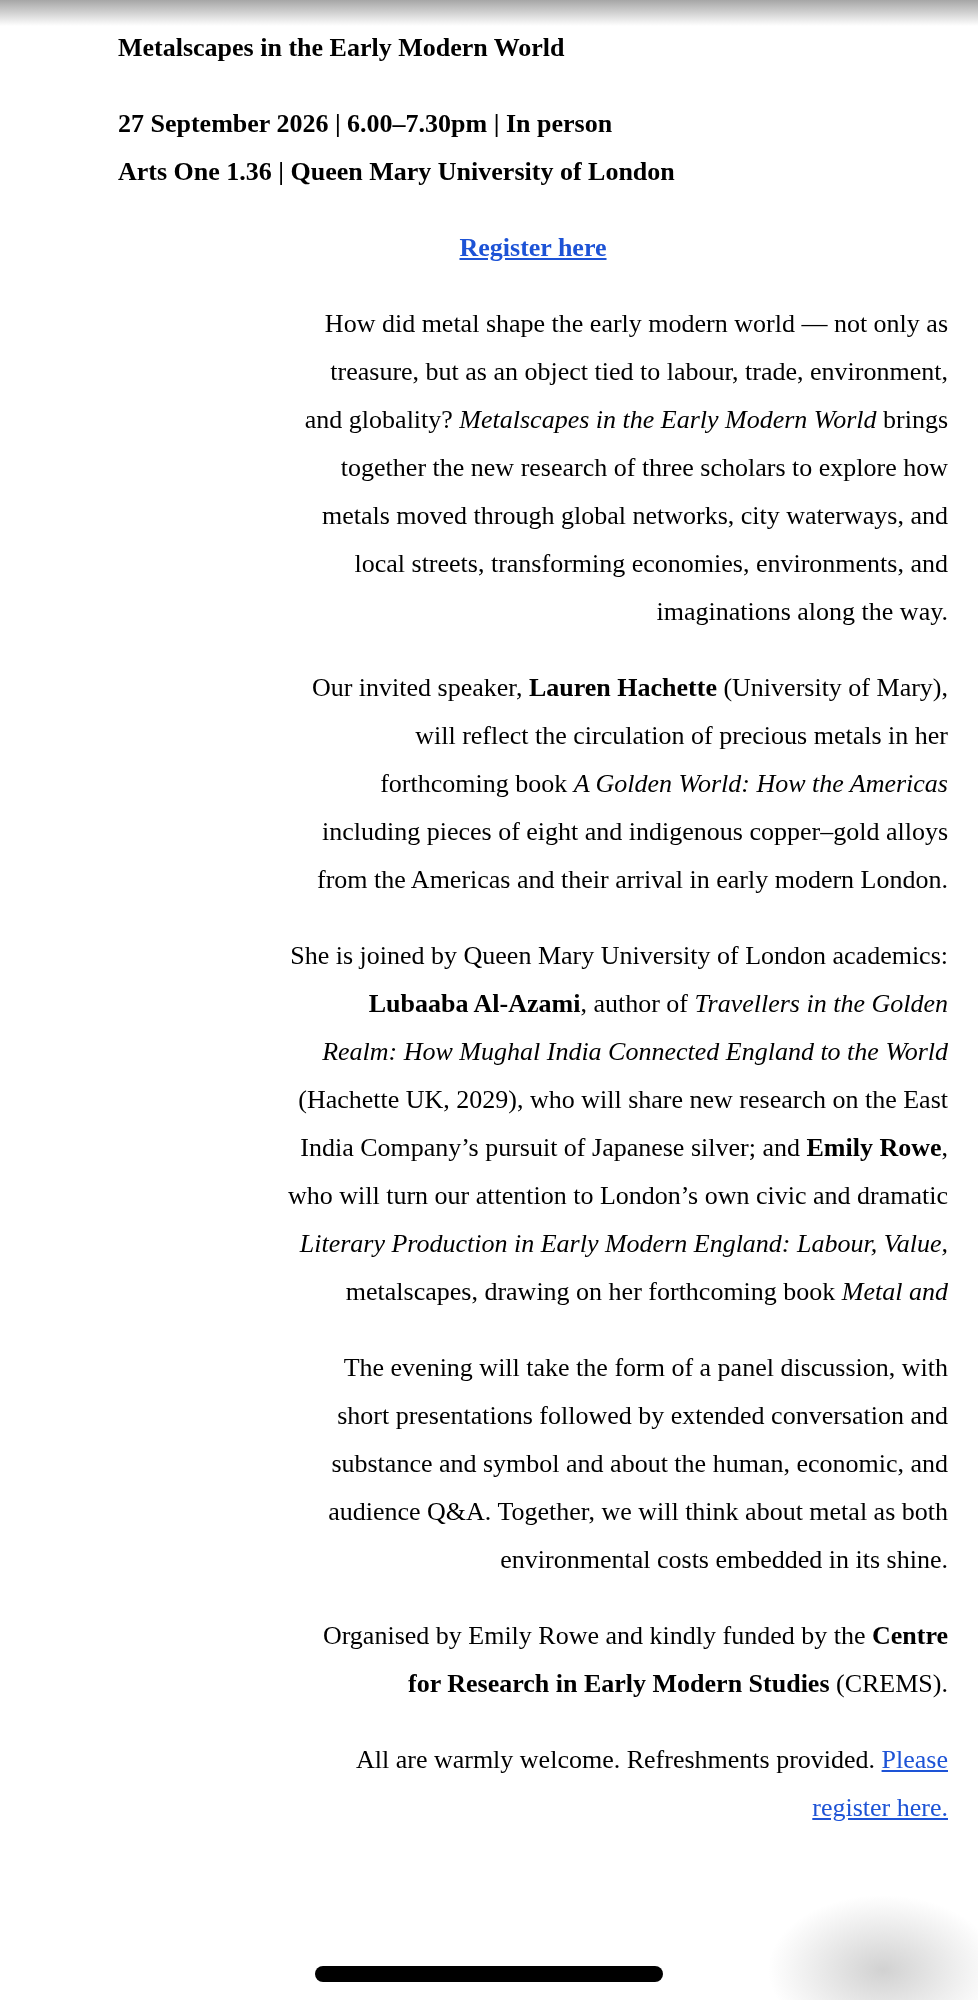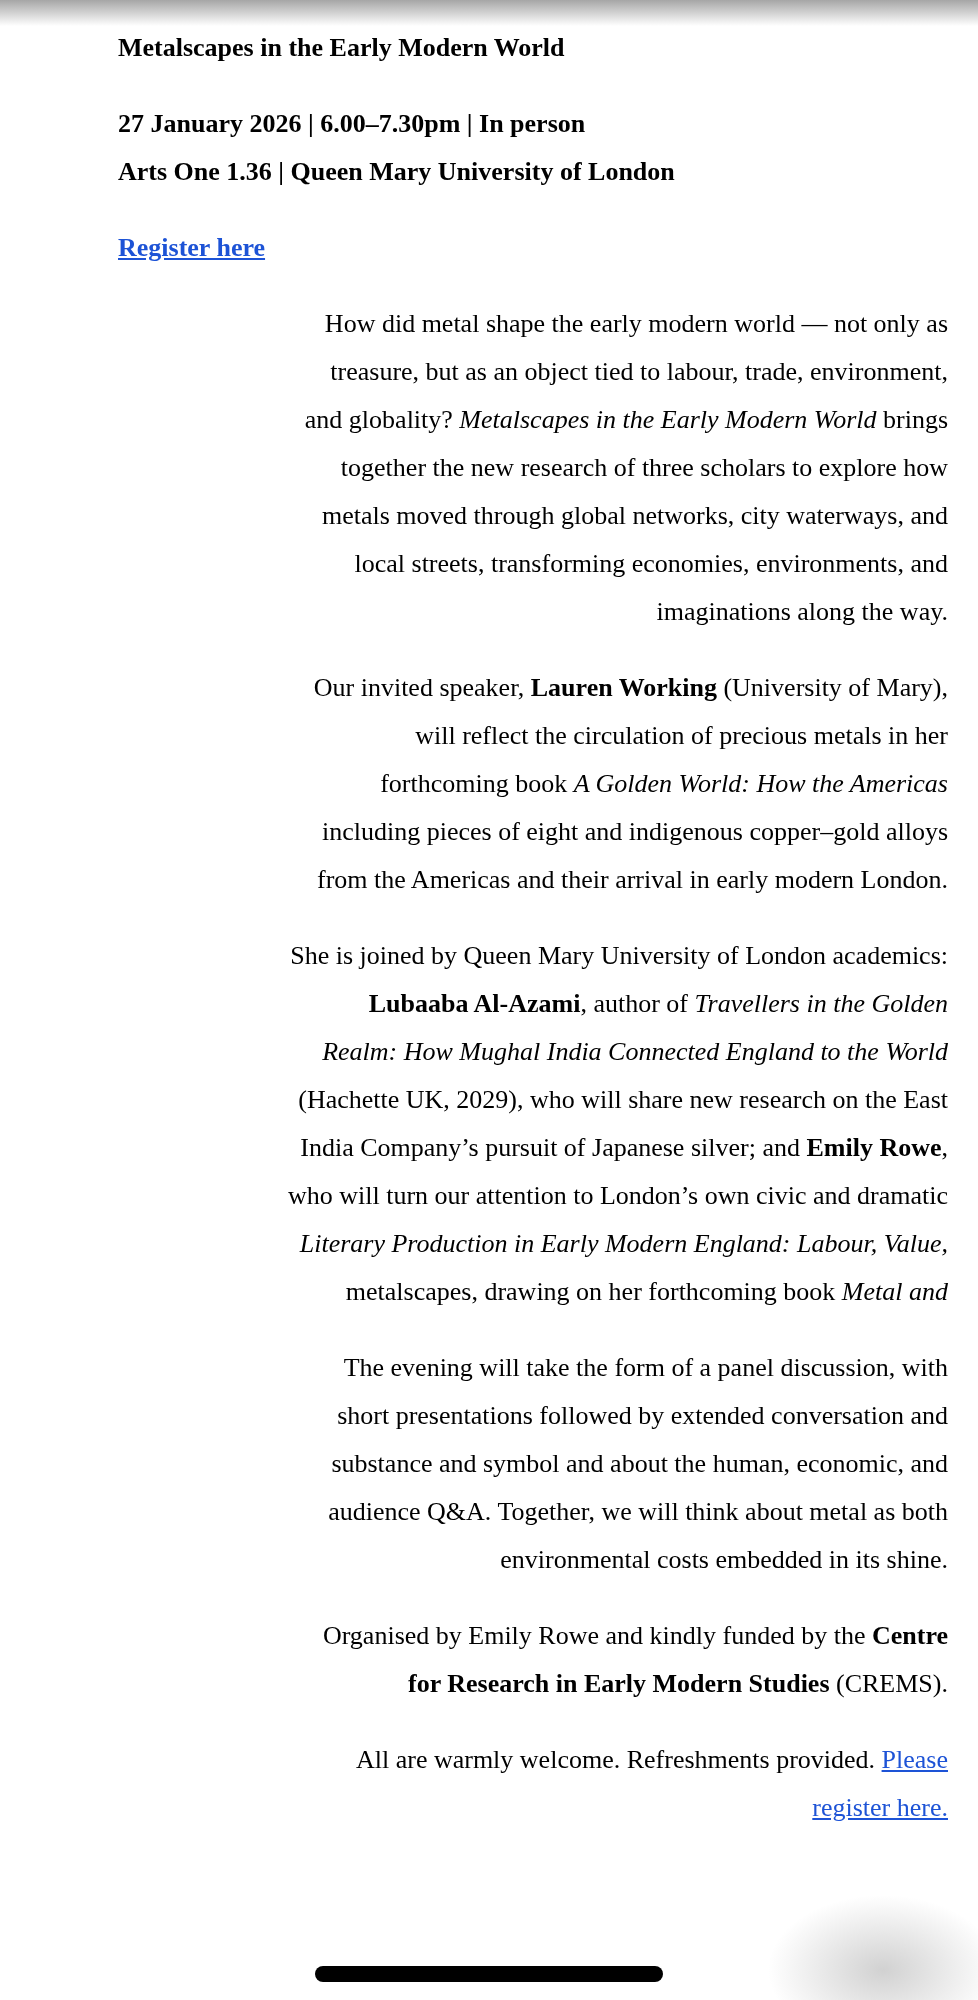--- a/index.html
+++ b/index.html
@@ -17,21 +17,21 @@
     background:linear-gradient(to bottom, var(--shade,#a6a6a6) 0%, rgba(255,255,255,0) 100%);
     pointer-events:none;
   }
   .content { padding:24px 30px 0 118px; }
   .line { height:48px; line-height:48px; white-space:nowrap; }
   .block { margin-bottom:28px; }
   .para { margin-bottom:28px;text-align:right; }
   .b { font-weight:bold; }
   .i { font-style:italic; }
   .lnk { color:var(--link,#1d53d6); text-decoration:underline; cursor:pointer; }
-  a.block-link { display:block; }
+  a.block-link { display:block;text-align:center; }
   .home-indicator {
     position:absolute; left:50%; transform:translateX(-50%);
     bottom:18px; width:348px; height:16px; border-radius:8px;
     background:var(--indicator,#000000);
   }
   .corner-shadow {
     position:absolute; right:-20px; bottom:-45px;
     width:230px; height:150px; border-radius:50%;
     background:radial-gradient(closest-side, rgba(90,90,90,0.28), rgba(255,255,255,0) 100%);
     pointer-events:none;
@@ -41,39 +41,39 @@
 <body>
 
 <div class="page">
   <div class="top-shade"></div>
 
   <div class="content">
     <div class="block">
       <div class="line b">Metalscapes in the Early Modern World</div>
     </div>
     <div class="block">
-      <div class="line b">27 January 2026 | 6.00–7.30pm | In person</div>
+      <div class="line b">27 September 2026 | 6.00–7.30pm | In person</div>
       <div class="line b">Arts One 1.36 | Queen Mary University of London</div>
     </div>
     <div class="block">
       <a href="#" class="line b lnk block-link">Register here</a>
     </div>
 
     <div>
         <div class="para">
           <div class="line"><span>How did metal shape the early modern world — not only as</span></div>
           <div class="line"><span>treasure, but as an object tied to labour, trade, environment,</span></div>
           <div class="line"><span>and globality? </span><span class="i">Metalscapes in the Early Modern World</span><span> brings</span></div>
           <div class="line"><span>together the new research of three scholars to explore how</span></div>
           <div class="line"><span>metals moved through global networks, city waterways, and</span></div>
           <div class="line"><span>local streets, transforming economies, environments, and</span></div>
           <div class="line"><span>imaginations along the way.</span></div>
         </div>
         <div class="para">
-          <div class="line"><span>Our invited speaker, </span><span class="b">Lauren Working</span><span> (University of Mary),</span></div>
+          <div class="line"><span>Our invited speaker, </span><span class="b">Lauren Hachette</span><span> (University of Mary),</span></div>
           <div class="line"><span>will reflect the circulation of precious metals in her</span></div>
           <div class="line"><span>forthcoming book </span><span class="i">A Golden World: How the Americas</span></div>
           <div class="line"><span>including pieces of eight and indigenous copper–gold alloys</span></div>
           <div class="line"><span>from the Americas and their arrival in early modern London.</span></div>
         </div>
         <div class="para">
           <div class="line"><span>She is joined by Queen Mary University of London academics:</span></div>
           <div class="line"><span class="b">Lubaaba Al-Azami</span><span>, author of </span><span class="i">Travellers in the Golden</span></div>
           <div class="line"><span class="i">Realm: How Mughal India Connected England to the World</span></div>
           <div class="line"><span>(Hachette UK, 2029), who will share new research on the East</span></div>

